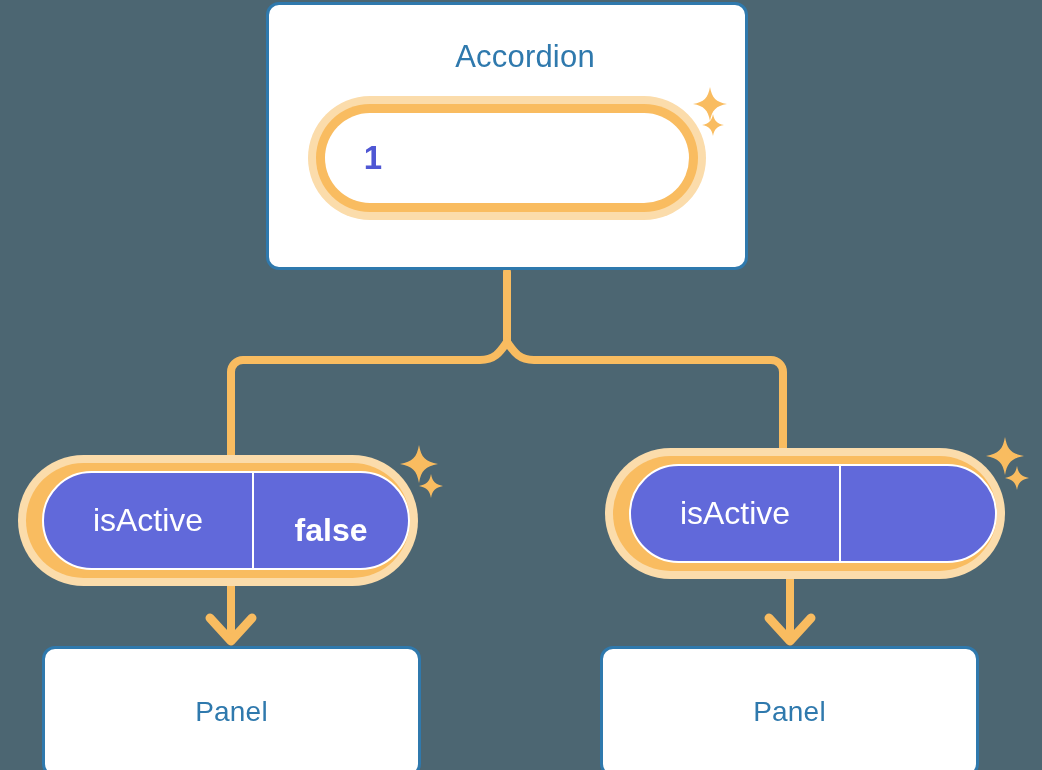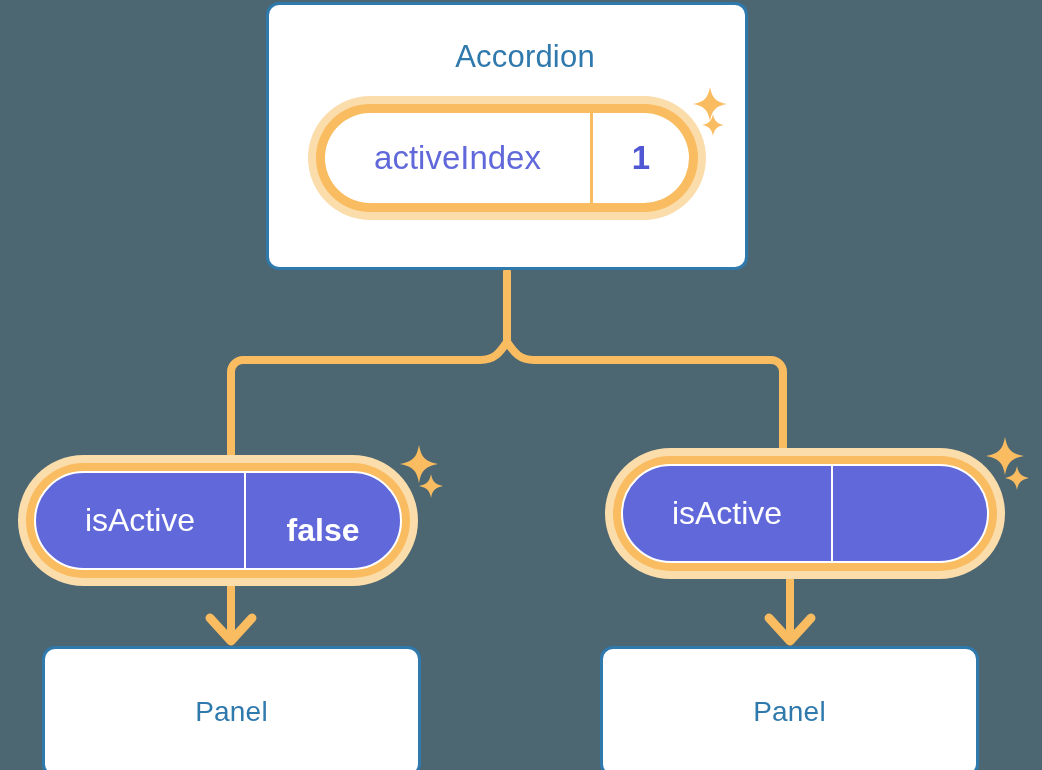--- a/index.html
+++ b/index.html
@@ -125,21 +125,21 @@
     color: #4f57d4;
     font-size: 33px;
     font-weight: 700;
   }
 
   
   .pill-child { width: 400px; height: 131px; }
   .pill-child .pill-glow { left: 0;  top: 0;  width: 400px; height: 131px; }
   .pill-child .pill-ring { left: 8px; top: 8px; width: 384px; height: 115px; }
   .pill-child .pill-body {
-    left: 16px; top: 16px; width: 368px; height: 99px; background: #6169da;
+    left: 24px; top: 16px; width: 368px; height: 99px; background: #6169da;
     border: 2px solid #ffffff; box-sizing: border-box;
   }
   .pill-child .pill-key {
     flex: 0 0 210px;
     color: #ffffff;
     font-size: 32px;
     font-weight: 400;
     border-right: 2px solid #ffffff;
   }
   .pill-child .pill-val {
@@ -193,21 +193,20 @@
   </svg>
 
   <div class="card" id="accordion-card">
     <div class="card-title">Accordion</div>
   </div>
 
   <div class="pill" id="pill-accordion">
     <span class="pill-glow"></span>
     <span class="pill-ring"></span>
     <span class="pill-body">
-      <span class="pill-key">activeIndex</span>
       <span class="pill-val">1</span>
     </span>
   </div>
 
   <div class="sparkle" style="left:692px; top:86px;">
     <svg width="36" height="36" viewBox="0 0 36 36">
       <path d="M18 1 C20 12, 24 16, 35 18 C24 20, 20 24, 18 35 C16 24, 12 20, 1 18 C12 16, 16 12, 18 1 Z" fill="#f9bc60"></path>
     </svg>
   </div>
   <div class="sparkle" style="left:701px; top:113px;">

